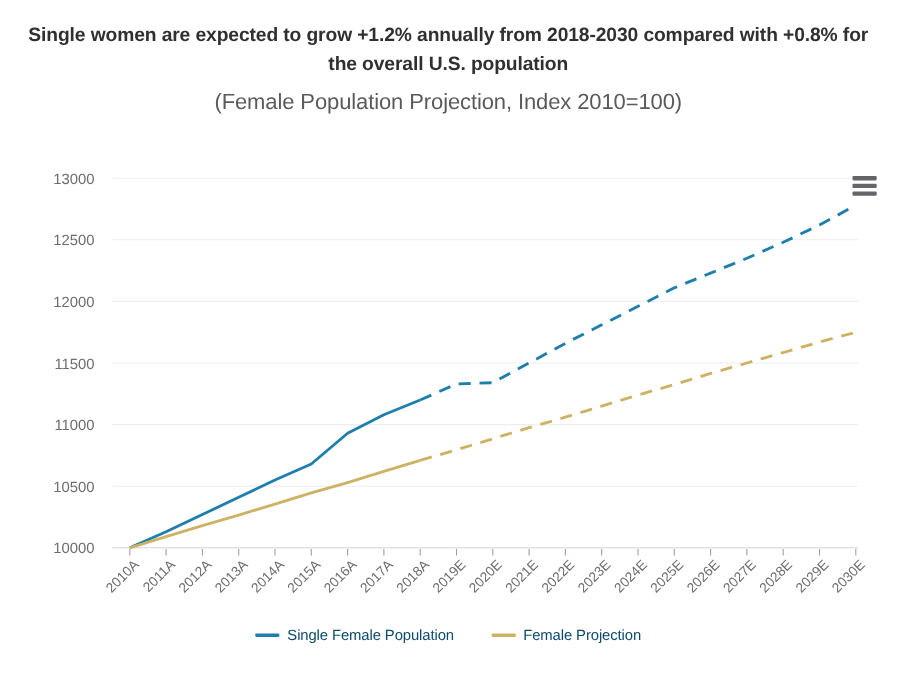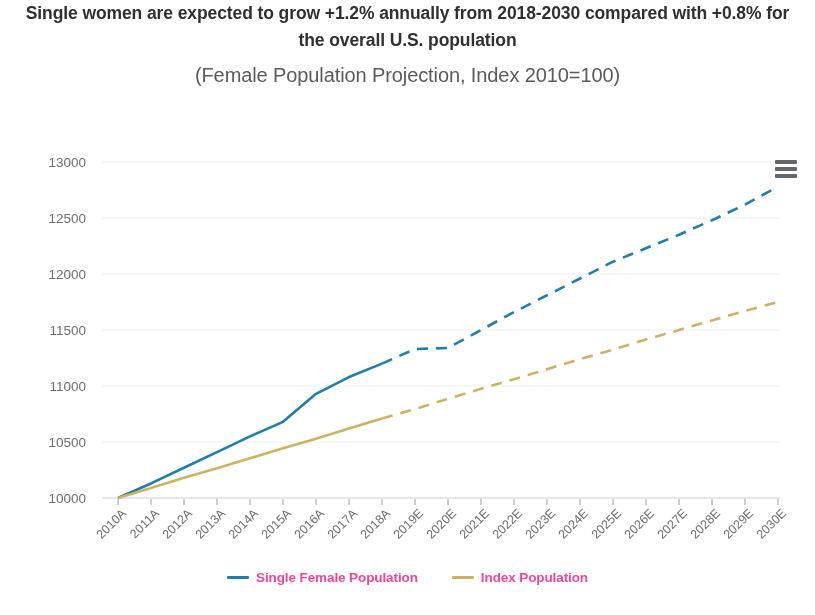--- a/index.html
+++ b/index.html
@@ -11,20 +11,21 @@
     height: 615px;
     background: #ffffff;
     font-family: "Liberation Sans", sans-serif;
     color: #3c3c3c;
     overflow: hidden;
     position: relative;
   }
 
   
   #title-block {
+    padding-top: 18px;
     text-align: center;
   }
   #chart-title {
     font-size: 17.5px;
     font-weight: bold;
     color: #30302f;
     line-height: 1.55;
     letter-spacing: -0.1px;
     max-width: 770px;
     margin: 0 auto;
@@ -124,22 +125,22 @@
     cursor: pointer;
   }
   .legend-swatch {
     display: block;
     width: 22px;
     height: 3px;
     border-radius: 1px;
   }
   .legend-label {
     font-size: 13.5px;
-    color: #ec4899;
-    font-weight: bold;
+    color: #0c4a6e;
+    font-weight: normal;
     letter-spacing: -0.1px;
   }
 </style>
 </head>
 <body>
 
 <div id="title-block">
   <div id="chart-title">Single women are expected to grow +1.2% annually from 2018-2030 compared with +0.8% for the overall U.S. population</div>
   <div id="chart-subtitle">(Female Population Projection, Index 2010=100)</div>
 </div>
@@ -226,15 +227,15 @@
   </div>
 </div>
 
 <div id="legend">
   <div class="legend-item">
     <span class="legend-swatch" style="background: rgb(31, 127, 172);"></span>
     <span class="legend-label">Single Female Population</span>
   </div>
   <div class="legend-item">
     <span class="legend-swatch" style="background: rgb(206, 178, 100);"></span>
-    <span class="legend-label">Index Population</span>
+    <span class="legend-label">Female Projection</span>
   </div>
 </div>
 
 </body></html>

